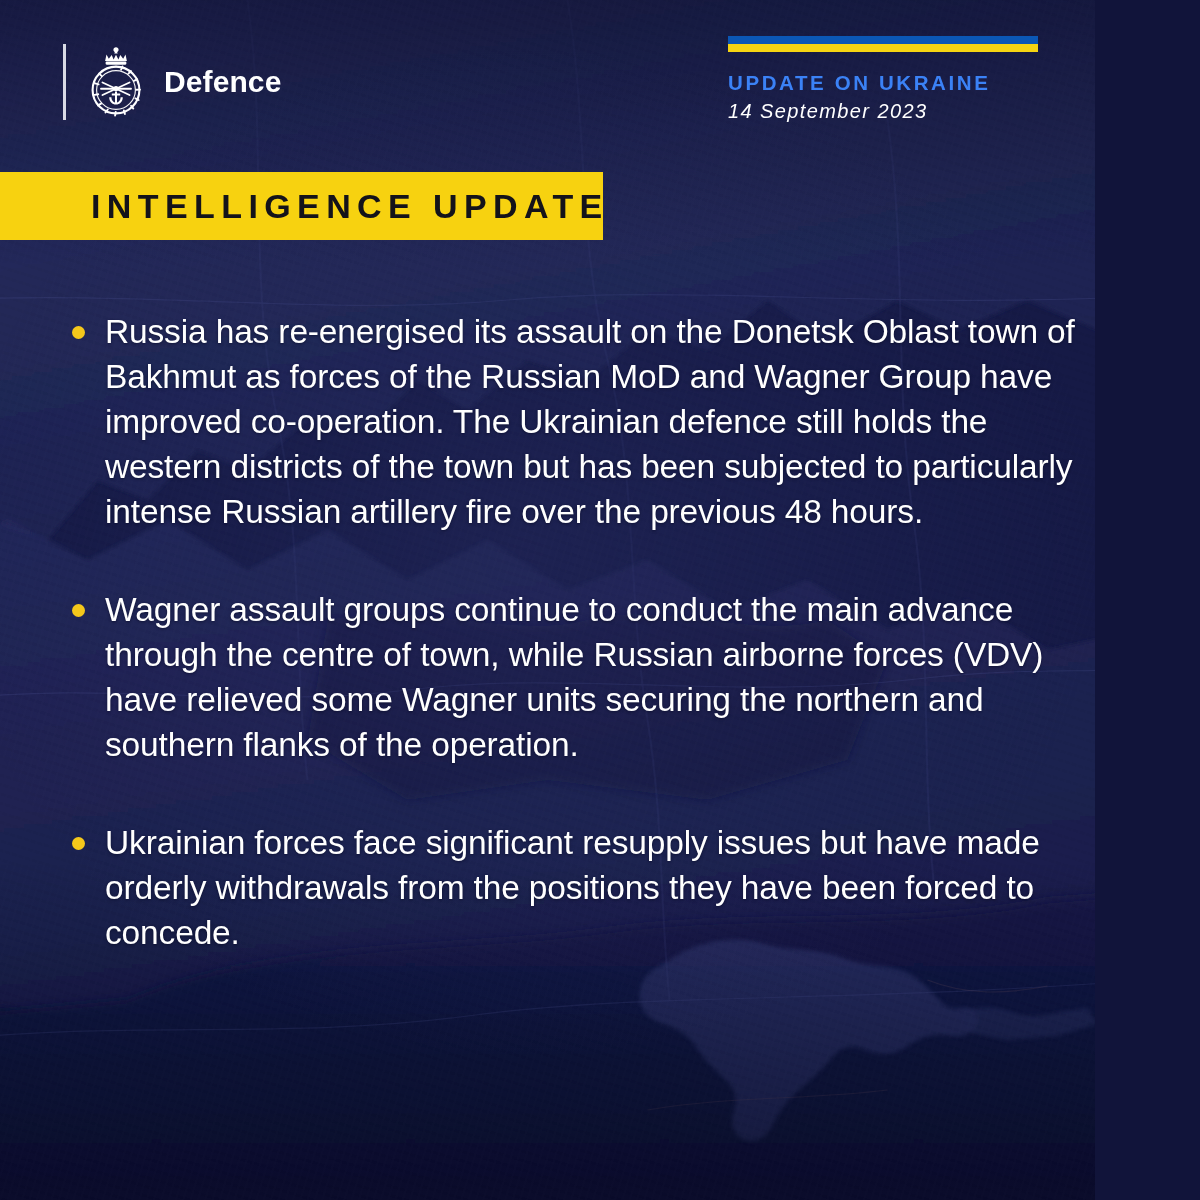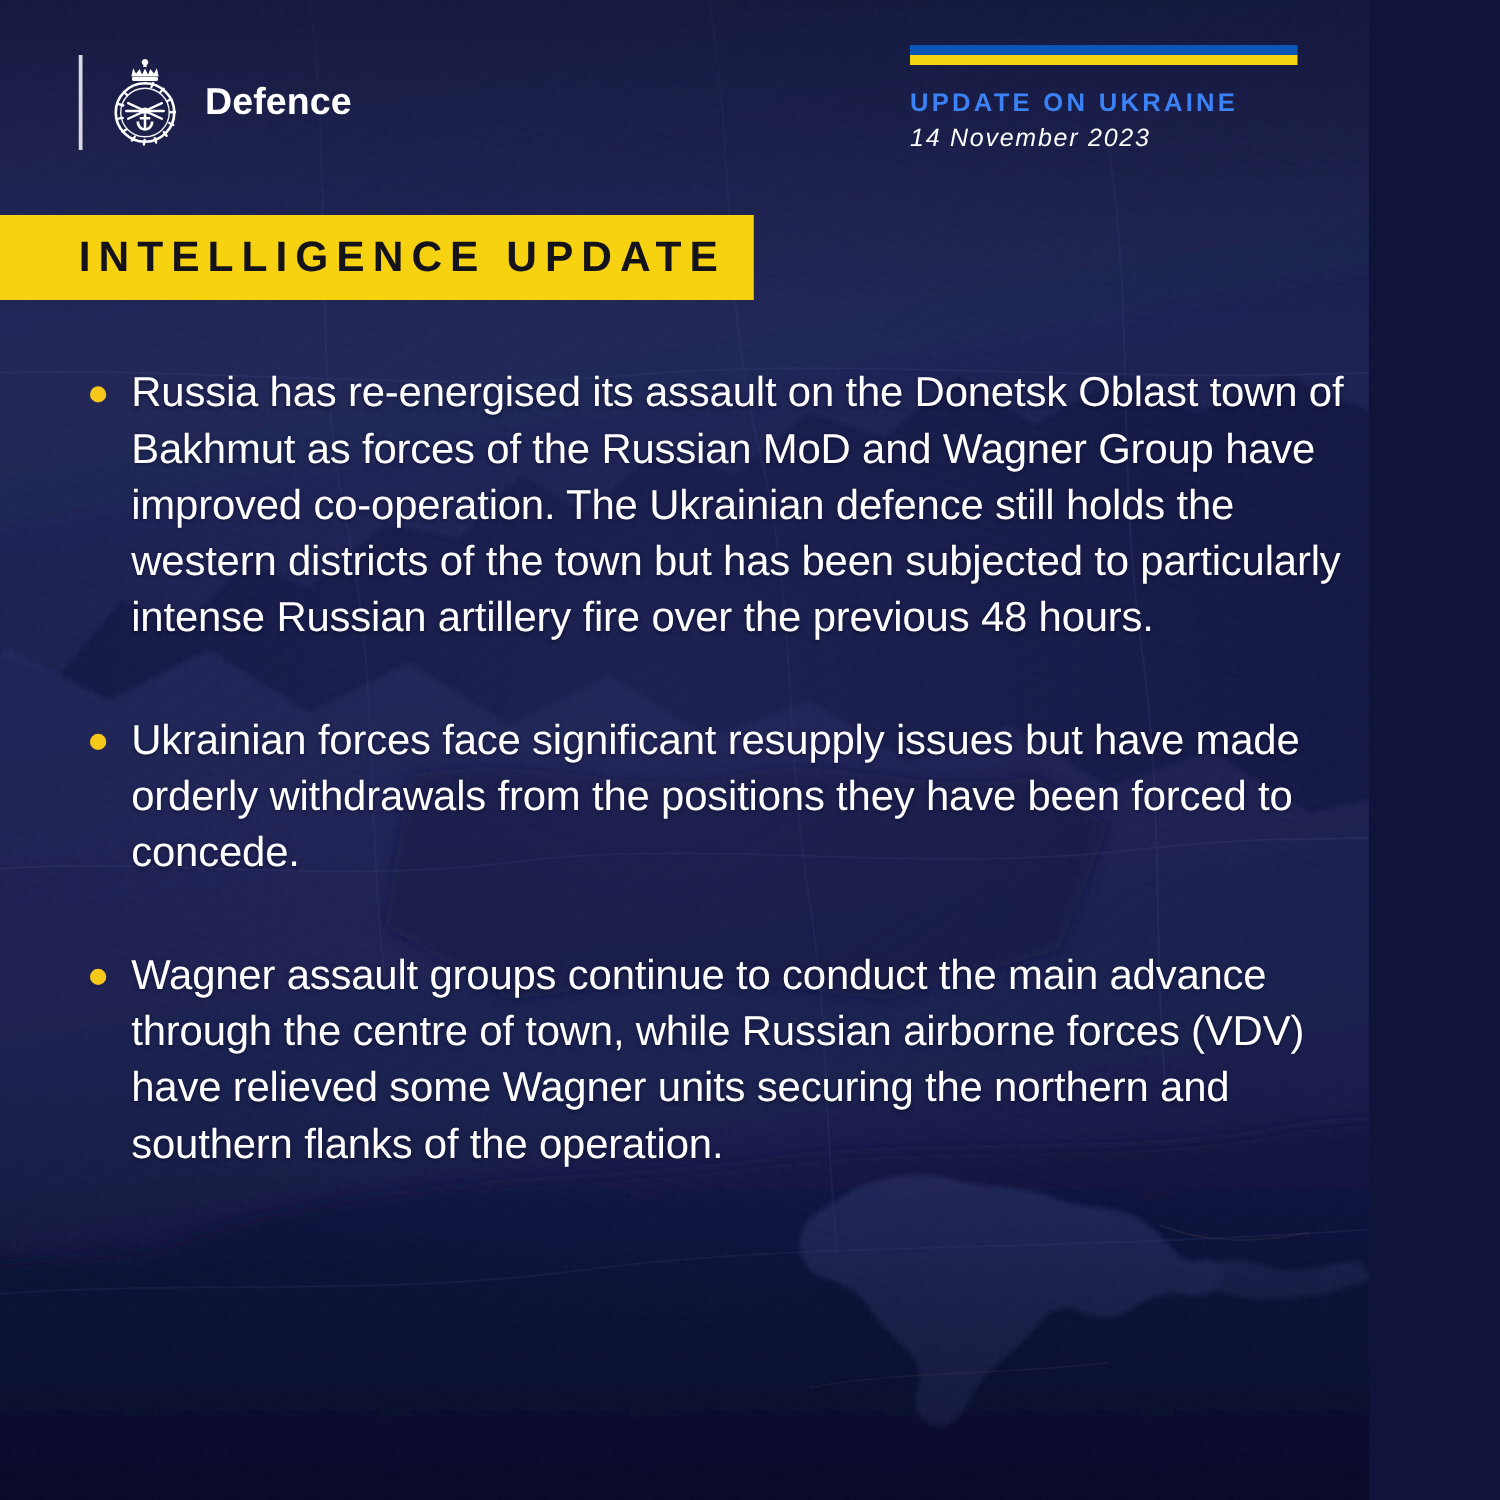--- a/index.html
+++ b/index.html
@@ -87,33 +87,33 @@
 
   
   .banner {
     position:absolute;
     left:0; top:172px;
     width:603px; height:68px;
     background:#f7d210;
     display:flex; align-items:center;
   }
   .banner-text {
-    margin-left:63px;
+    margin-left:91px;
     color:#14131a;
     font-size:34px;
     font-weight:700;
     letter-spacing:6.4px;
     line-height:1;
     white-space:nowrap;
   }
 
   
   .content {
     position:absolute;
-    left:63px; top:292px;
+    left:63px; top:309px;
     width:1030px;
   }
   .bullet {
     position:relative;
     padding-left:42px;
     margin-bottom:53px;
   }
   .bullet:last-child { margin-bottom:0; }
   .dot {
     position:absolute;
@@ -249,39 +249,39 @@
         <div>Defence</div>
       </div>
     </div>
 
     <div class="header-right">
       <div class="flagbar">
         <div class="blue"></div>
         <div class="yellow"></div>
       </div>
       <div class="kicker">UPDATE ON UKRAINE</div>
-      <div class="kicker-date">14 November 2023</div>
+      <div class="kicker-date">14 September 2023</div>
     </div>
   </div>
 
   <div class="banner">
     <div class="banner-text">INTELLIGENCE UPDATE</div>
   </div>
 
   <div class="content">
 
     <div class="bullet">
       <span class="dot"></span>
       <p>Russia has re-energised its assault on the Donetsk Oblast town of Bakhmut as forces of the Russian MoD and Wagner Group have improved co-operation. The Ukrainian defence still holds the western districts of the town but has been subjected to particularly intense Russian artillery fire over the previous 48 hours.</p>
     </div>
 
     <div class="bullet">
       <span class="dot"></span>
-      <p>Ukrainian forces face significant resupply issues but have made orderly withdrawals from the positions they have been forced to concede.</p>
+      <p>Wagner assault groups continue to conduct the main advance through the centre of town, while Russian airborne forces (VDV) have relieved some Wagner units securing the northern and southern flanks of the operation.</p>
     </div>
 
     <div class="bullet">
       <span class="dot"></span>
-      <p>Wagner assault groups continue to conduct the main advance through the centre of town, while Russian airborne forces (VDV) have relieved some Wagner units securing the northern and southern flanks of the operation.</p>
+      <p>Ukrainian forces face significant resupply issues but have made orderly withdrawals from the positions they have been forced to concede.</p>
     </div>
 
   </div>
 </div>
 
 </body></html>

